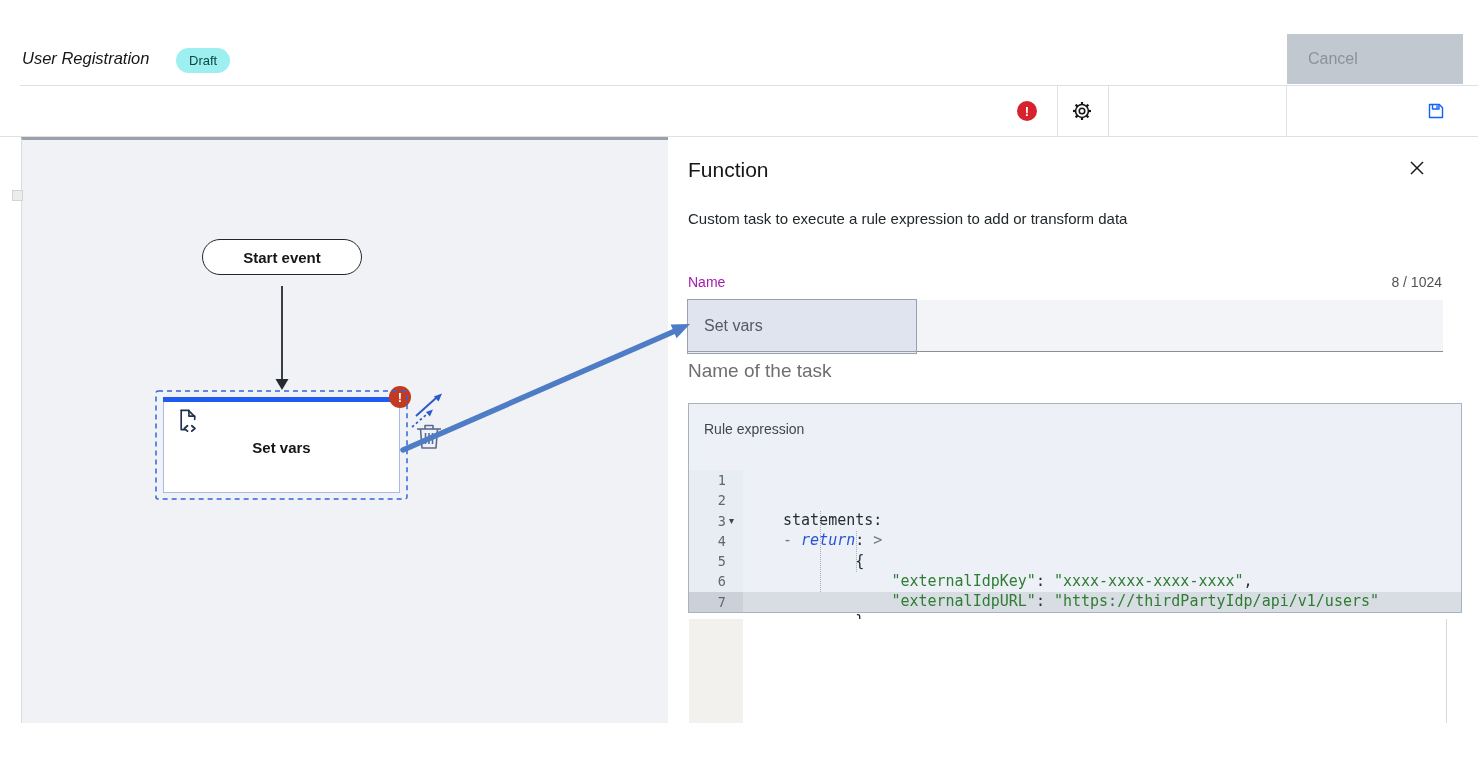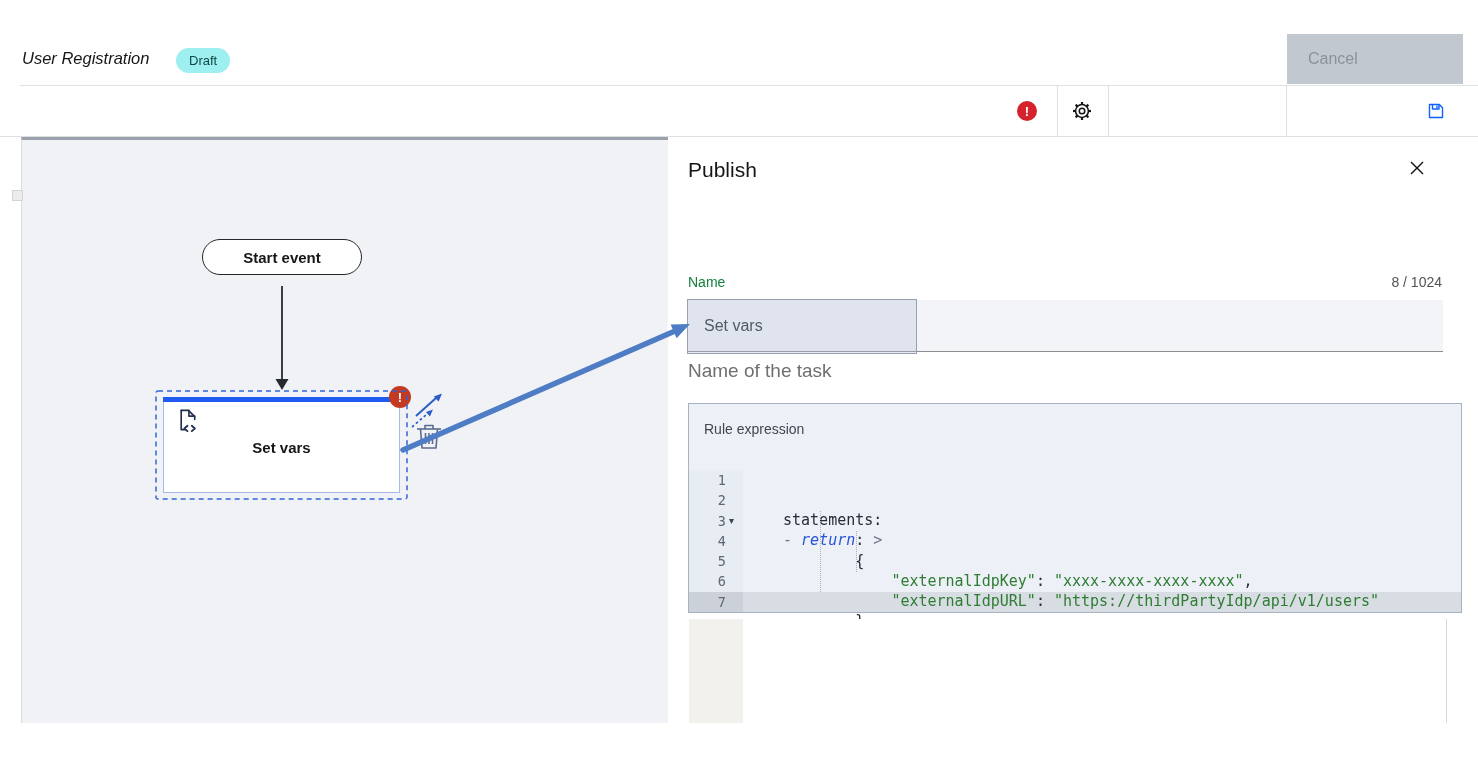--- a/index.html
+++ b/index.html
@@ -43,21 +43,21 @@
   .task-node-label{position:absolute;left:0;top:41px;width:100%;text-align:center;
     font-size:15px;font-weight:700;color:#161616;}
   .node-icon{position:absolute;left:9px;top:9px;width:27px;height:27px;}
   .node-error{left:389px;top:386px;width:22px;height:22px;border-radius:50%;background:#c43a20;
     color:#fff;font-size:13px;font-weight:bold;display:flex;align-items:center;justify-content:center;}
 
   
   .fn-title{left:688px;top:158px;font-size:21px;color:#161616;}
   .close-icon{left:1409px;top:160px;width:16px;height:16px;cursor:pointer;}
   .fn-desc{left:688px;top:210px;font-size:15px;color:#21272a;}
-  .name-label{left:688px;top:274px;font-size:14px;color:#15803d;}
+  .name-label{left:688px;top:274px;font-size:14px;color:#a21caf;}
   .char-counter{left:1292px;top:274px;width:150px;text-align:right;font-size:14px;color:#525252;}
   .name-input{left:688px;top:300px;width:755px;height:52px;background:#f2f4f8;
     border-bottom:1px solid #8d8d8d;box-sizing:border-box;cursor:text;}
   .name-input-value{position:absolute;left:16px;top:0;line-height:51px;font-size:16px;color:#21272a;}
   .name-select-box{left:687px;top:299px;width:230px;height:55px;
     background:rgba(182,196,222,0.32);border:1px solid #99a1b1;box-sizing:border-box;z-index:5;}
   .helper-text{left:688px;top:360px;font-size:19px;color:#6f6f6f;}
 
   
   .rule-box{left:688px;top:403px;width:774px;height:210px;background:#edf0f7;
@@ -141,27 +141,28 @@
       </g>
       <g fill="none" stroke="#22304f" stroke-width="1.9" stroke-linejoin="round" stroke-linecap="round">
         <path d="M15,19.5 L11.8,22.3 L15,25"></path>
         <path d="M19.5,19.5 L22.7,22.3 L19.5,25"></path>
       </g>
     </svg>
     <div class="task-node-label">Set vars</div>
   </div>
   <div class="abs node-error">!</div>
 
-  <div class="abs fn-title">Publish</div>
+  <div class="abs fn-title">Function</div>
   <svg class="abs close-icon" viewBox="0 0 16 16">
     <g stroke="#161616" stroke-width="1.4">
       <line x1="2" y1="2" x2="14" y2="14"></line>
         <line x1="14" y1="2" x2="2" y2="14"></line>
     </g>
   </svg>
+  <div class="abs fn-desc">Custom task to execute a rule expression to add or transform data</div>
 
   <div class="abs name-label">Name</div>
   <div class="abs char-counter">8 / 1024</div>
   <div class="abs name-input">
     <div class="name-input-value">Set vars</div>
   </div>
   <div class="abs name-select-box"></div>
   <div class="abs helper-text">Name of the task</div>
 
   <div class="abs rule-box">

